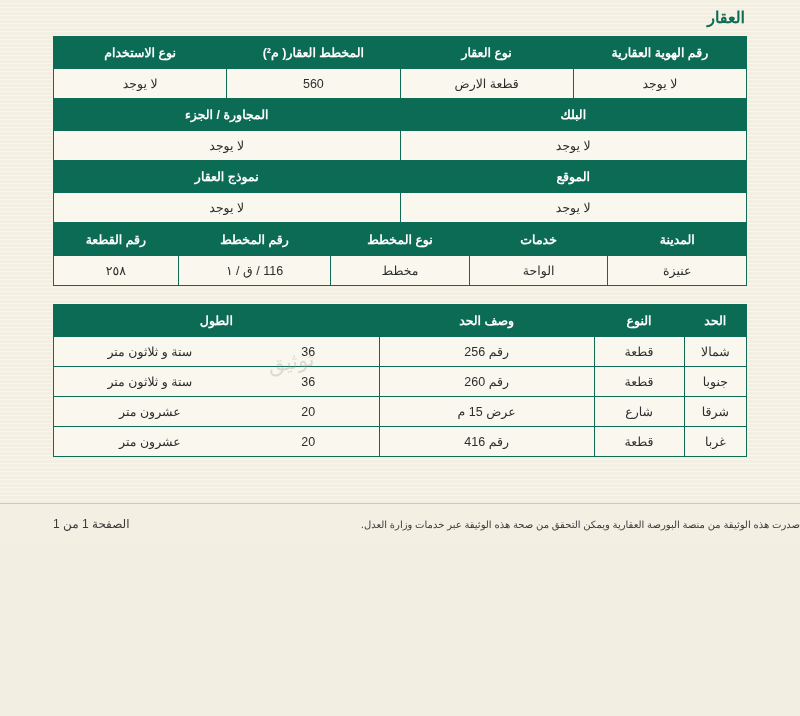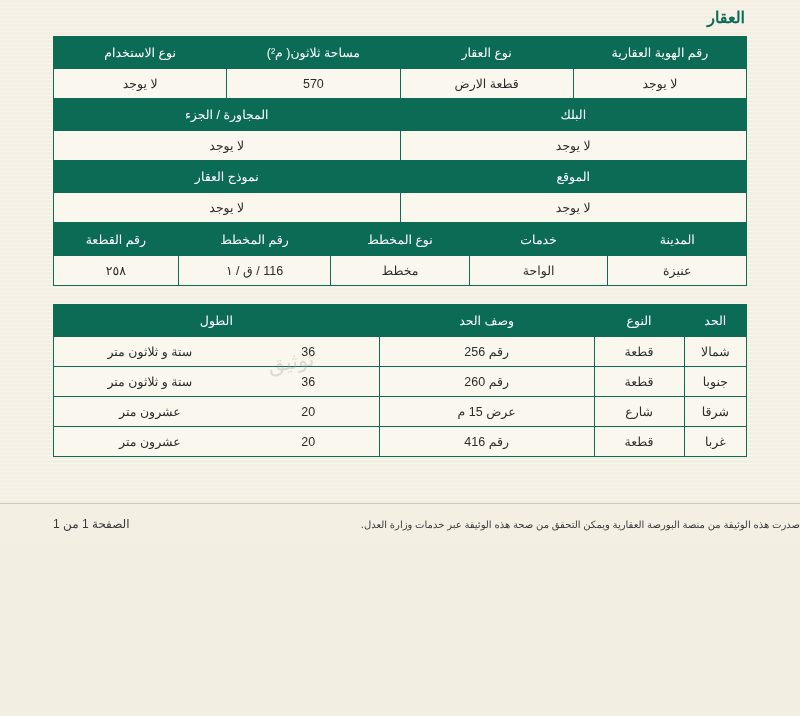--- a/index.html
+++ b/index.html
@@ -55,21 +55,21 @@
     text-align: center;
     font-size: 12.5px;
     color: #2d2d2d;
     padding: 7px 4px;
     background: #faf8ee;
     font-weight: normal;
   }
   table.tbl th {
     background: #0c6b55;
     color: #ffffff;
-    font-weight: normal;
+    font-weight: bold;
     font-size: 12.5px;
     padding: 8px 4px;
     border: 1px solid #0c6b55;
     margin-top: 20px;
   }
   .gap {
     height: 18px;
   }
   .watermark {
     position: absolute;
@@ -129,27 +129,27 @@
         <colgroup>
           <col style="width:25%">
             <col style="width:25%">
             <col style="width:25%">
             <col style="width:25%">
         </colgroup>
         <tbody>
           <tr>
             <th>رقم الهوية العقارية</th>
             <th>نوع العقار</th>
-            <th>مساحة ثلاثون( م²)</th>
+            <th>المخطط العقار( م²)</th>
             <th>نوع الاستخدام</th>
           </tr>
           <tr>
             <td>لا يوجد</td>
             <td>قطعة الارض</td>
-            <td>570</td>
+            <td>560</td>
             <td>لا يوجد</td>
           </tr>
           <tr>
             <th colspan="2">البلك</th>
             <th colspan="2">المجاورة / الجزء</th>
           </tr>
           <tr>
             <td colspan="2">لا يوجد</td>
             <td colspan="2">لا يوجد</td>
           </tr>

